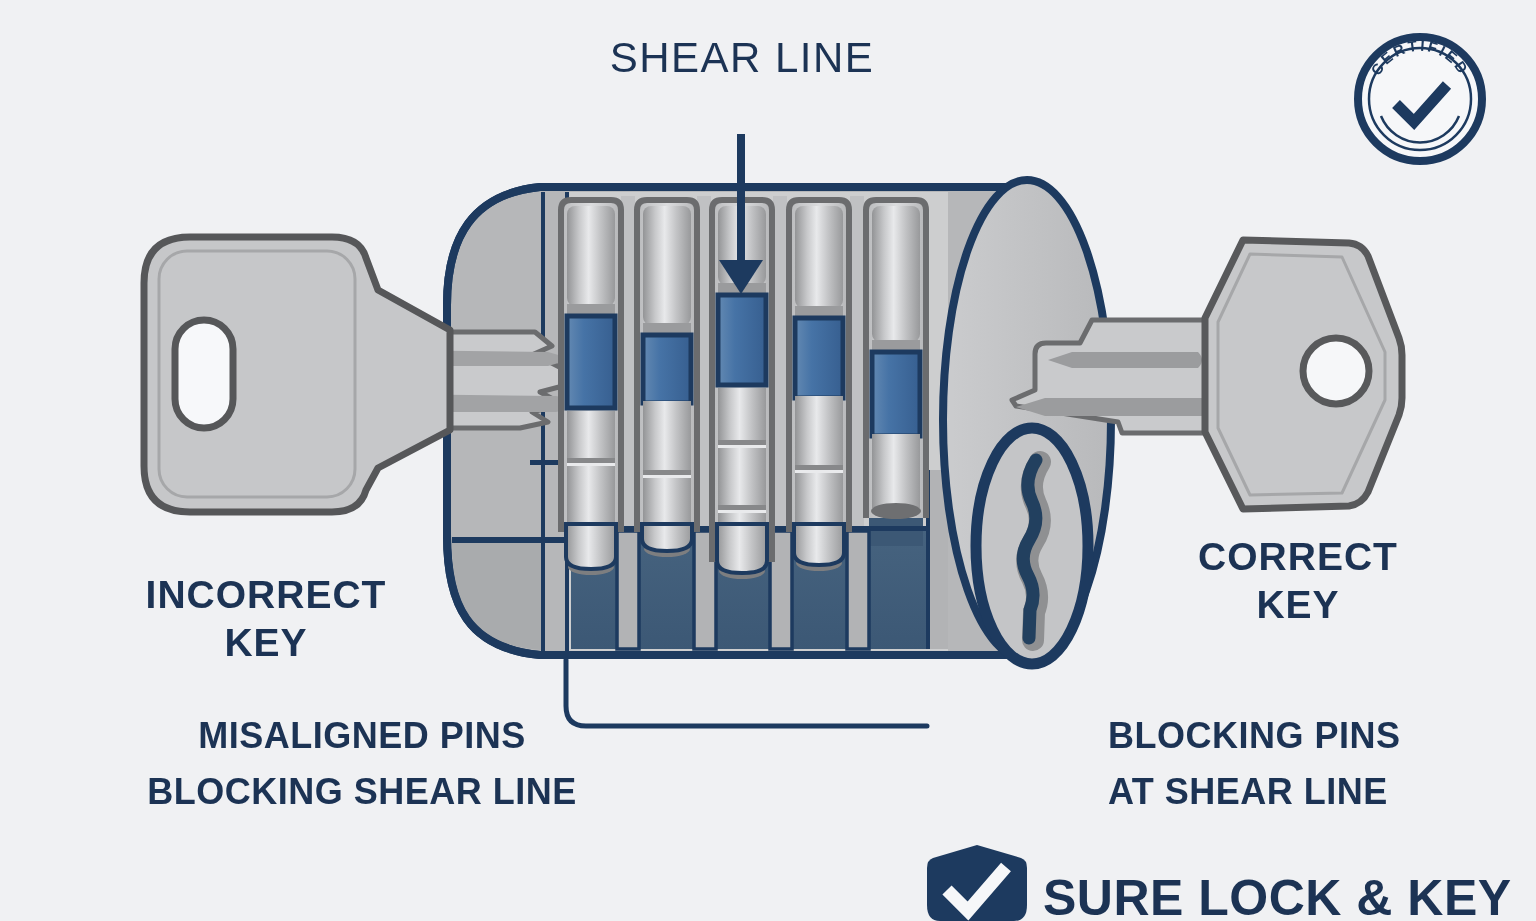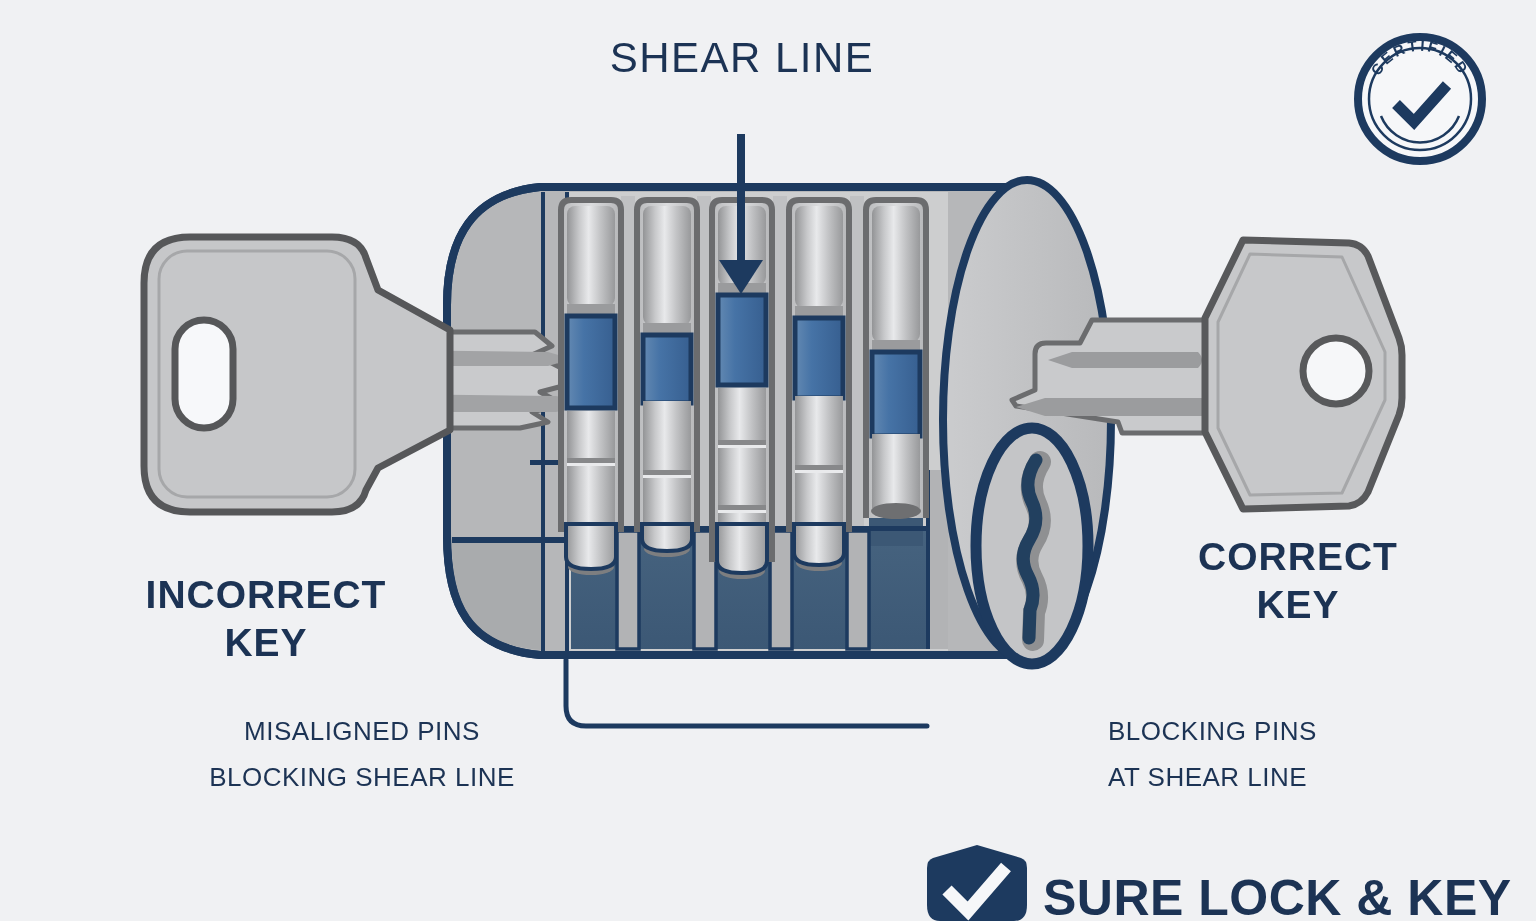--- a/index.html
+++ b/index.html
@@ -12,21 +12,21 @@
   .stage svg{position:absolute;left:0;top:0;}
   .txt{position:absolute;white-space:pre-line;color:#1c3354;}
   .title-main{left:742px;top:34px;transform:translateX(-50%);
     font-size:42px;font-weight:400;letter-spacing:1.5px;text-align:center;}
   .title-sub{left:742px;top:84px;transform:translateX(-50%);
     font-size:39px;font-weight:500;letter-spacing:1px;text-align:center;}
   .keylabel{font-size:39px;font-weight:800;letter-spacing:1px;
     text-align:center;line-height:48px;transform:translateX(-50%);}
   .lbl-left{left:266px;top:536px;margin-top:35px;}
   .lbl-right{left:1282px;top:533px;margin-left:16px;}
-  .caption{font-size:26px;font-weight:400;letter-spacing:0.5px;line-height:46px;}
+  .caption{font-size:36px;font-weight:700;letter-spacing:0.5px;line-height:56px;}
   .cap-left{left:362px;top:708px;text-align:center;transform:translateX(-50%);}
   .cap-right{left:1108px;top:708px;text-align:left;}
   .brand-text{left:1043px;top:869px;font-size:50px;font-weight:800;letter-spacing:0.5px;}
 </style>
 </head>
 <body>
 
 <div class="stage">
 
 <svg width="1536" height="921" viewBox="0 0 1536 921">

